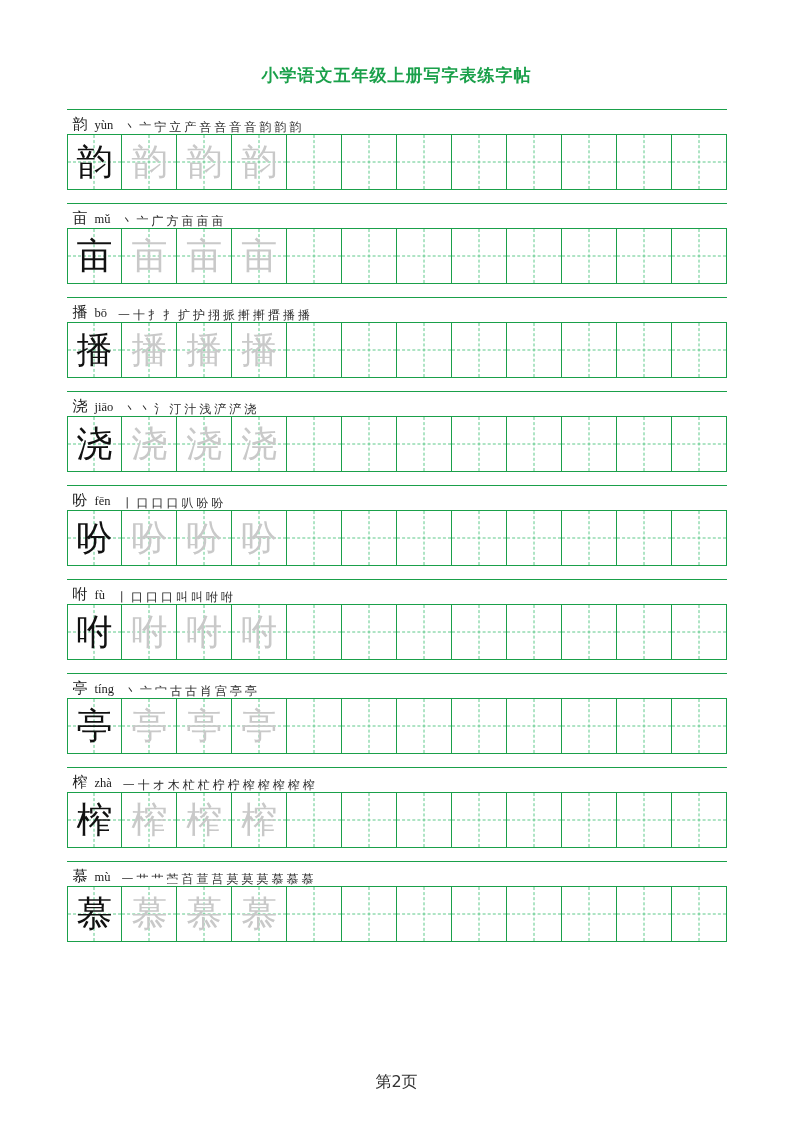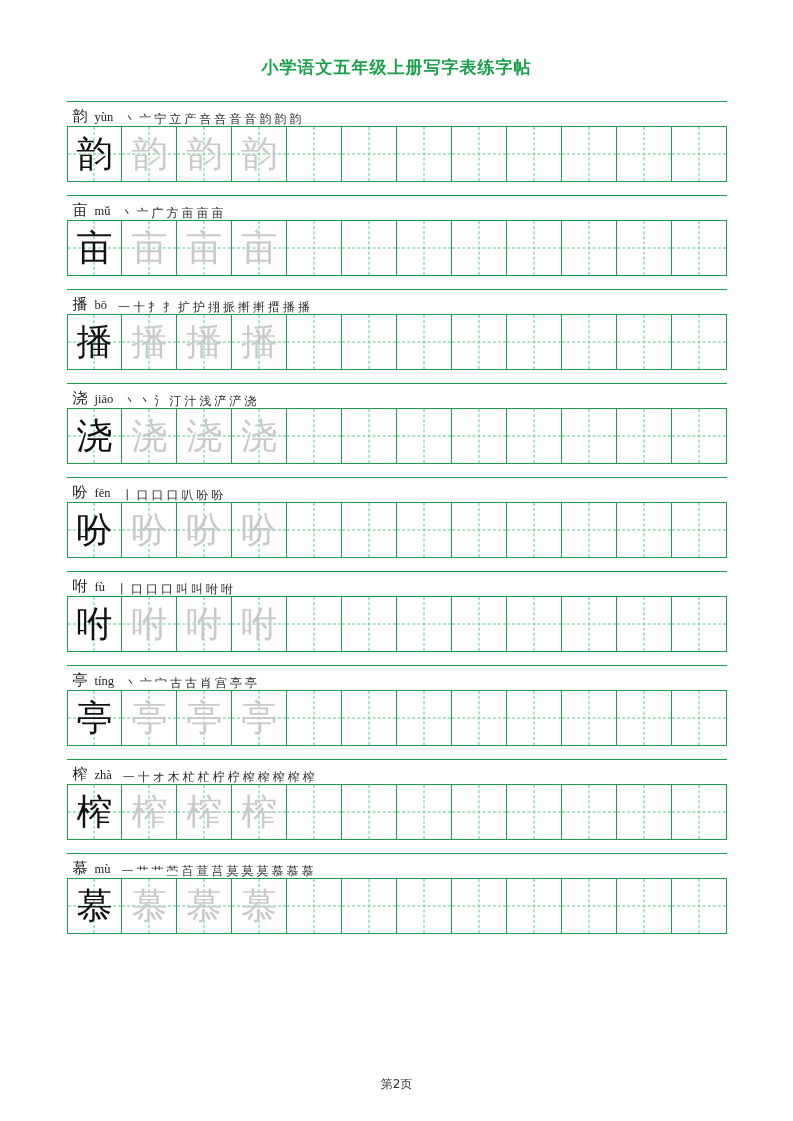--- a/index.html
+++ b/index.html
@@ -11,21 +11,21 @@
     width: 793px;
     height: 1121px;
     font-family: "Liberation Sans", sans-serif;
     color: #222;
     position: relative;
   }
   .page {
     width: 793px;
     height: 1121px;
     box-sizing: border-box;
-    padding: 4px;
+    padding: 12px;
     position: relative;
   }
   .page-title {
     text-align: center;
     color: #1aa04a;
     font-size: 17px;
     font-weight: bold;
     letter-spacing: 1px;
     padding-top: 52px;
     padding-bottom: 0;
@@ -127,21 +127,21 @@
   .cell.solid .glyph { color: #111111; }
   .cell.trace .glyph { color: #c9c9c9; }
 
   .page-number {
     position: absolute;
     left: 0;
     right: 0;
     bottom: 28px;
     text-align: center;
     font-family: "DejaVu Sans", sans-serif;
-    font-size: 12px;
+    font-size: 16px;
     color: #333;
   }
 </style>
 </head>
 <body>
 
 <div class="page">
 
   <div class="page-title">小学语文五年级上册写字表练字帖</div>
 

